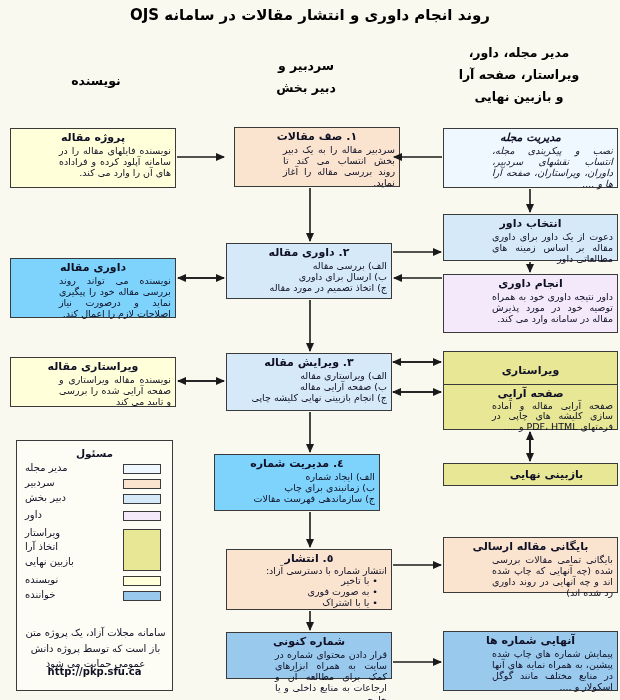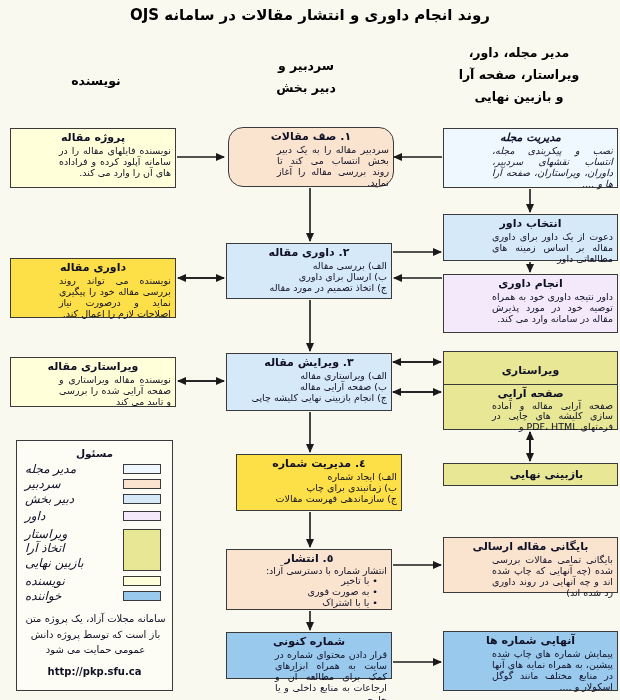--- a/index.html
+++ b/index.html
@@ -24,24 +24,24 @@
   }
   .box.vcenter{display:flex;align-items:center;justify-content:center;padding-top:0;}
   .bt{font-weight:bold;font-size:11px;line-height:1.25;text-align:center;}
   .bb{font-size:9.5px;line-height:1.18;padding:0 4px;}
   .just{text-align:justify;text-align-last:right;padding-left:48px;}
   .list{white-space:pre-line;text-align:right;}
   .legend{
     position:absolute;border:1.5px solid #3A3A3A;box-sizing:border-box;
     background:#FDFDF6;z-index:2;
   }
-  .lg-label{position:absolute;left:8px;width:92px;font-size:12px;text-align:left;direction:rtl;font-style:italic;}
+  .lg-label{position:absolute;left:8px;width:92px;font-size:10px;text-align:left;direction:rtl;}
   .lg-sw{position:absolute;left:106px;width:38px;height:10px;border:1px solid #3A3A3A;box-sizing:border-box;}
   .lg-head{position:absolute;width:100%;text-align:center;font-weight:bold;font-size:10.5px;}
-  .pkp-note{position:absolute;left:7px;width:143px;font-size:10px;line-height:1.55;text-align:center;}
+  .pkp-note{position:absolute;left:7px;width:143px;font-size:10px;line-height:1.55;text-align:center;margin-top:14px;}
   .pkp-url{position:absolute;left:0;width:100%;text-align:center;font-weight:bold;font-size:10px;direction:ltr;}
   svg.arrows{position:absolute;left:0;top:0;z-index:3;pointer-events:none;}
   line.arrow{stroke:#1A1A1A;stroke-width:1.6;}
 </style>
 </head>
 <body>
 
 <div class="stage">
 
   <div class="abs title">روند انجام داوری و انتشار مقالات در سامانه OJS</div>
@@ -81,46 +81,46 @@
       <line x1="310" y1="512" x2="310" y2="547" class="arrow" marker-end="url(#ah)"></line>
       <line x1="393" y1="565" x2="441" y2="565" class="arrow" marker-end="url(#ah)"></line>
       <line x1="310" y1="611" x2="310" y2="630" class="arrow" marker-end="url(#ah)"></line>
       <line x1="393" y1="662" x2="441" y2="662" class="arrow" marker-end="url(#ah)"></line>
     </svg>
 
   <div class="box" style="left: 10px; top: 128px; width: 166px; height: 60px; background-color: rgb(255, 255, 217);">
     <div class="bt">پروژه مقاله</div>
     <div class="bb just">نویسنده فایلهای مقاله را در سامانه آپلود کرده و فراداده های آن را وارد می کند.</div>
   </div>
-  <div class="box" style="left: 10px; top: 258px; width: 166px; height: 60px; background-color: #fde047;">
+  <div class="box" style="left: 10px; top: 258px; width: 166px; height: 60px; background-color: #7dd3fc;">
     <div class="bt">داوری مقاله</div>
     <div class="bb just">نویسنده می تواند روند بررسی مقاله خود را پیگیری نماید و درصورت نیاز اصلاحات لازم را اعمال کند.</div>
   </div>
   <div class="box" style="left: 10px; top: 357px; width: 166px; height: 50px; background-color: rgb(255, 255, 217);">
     <div class="bt">ویراستاری مقاله</div>
     <div class="bb just">نویسنده مقاله ویراستاری و صفحه آرایی شده را بررسی و تایید می کند</div>
   </div>
 
-  <div class="box" style="left: 228px; top: 127px; width: 166px; height: 60px; background-color: rgb(250, 228, 208); border-radius: 15px;">
+  <div class="box" style="left: 234px; top: 127px; width: 166px; height: 60px; background-color: rgb(250, 228, 208);">
     <div class="bt">١. صف مقالات</div>
     <div class="bb just">سردبیر مقاله را به یک دبیر بخش انتساب می کند تا روند بررسی مقاله را آغاز نماید.</div>
   </div>
   <div class="box" style="left: 226px; top: 243px; width: 166px; height: 56px; background-color: rgb(214, 233, 248);">
     <div class="bt">٢. داوری مقاله</div>
     <div class="bb list">الف) بررسی مقاله
 ب)  ارسال برای داوری
 ج)  اتخاذ تصمیم در مورد مقاله</div>
   </div>
   <div class="box" style="left: 226px; top: 353px; width: 166px; height: 58px; background-color: rgb(214, 233, 248);">
     <div class="bt">٣. ویرایش مقاله</div>
     <div class="bb list">الف) ویراستاری مقاله
 ب)  صفحه آرایی مقاله
 ج)  انجام بازبینی نهایی کلیشه چاپی</div>
   </div>
-  <div class="box" style="left: 236px; top: 454px; width: 166px; height: 57px; background-color: #fde047;">
+  <div class="box" style="left: 214px; top: 454px; width: 166px; height: 57px; background-color: #7dd3fc;">
     <div class="bt">٤. مدیریت شماره</div>
     <div class="bb list">الف) ایجاد شماره
 ب)  زمانبندی برای چاپ
 ج)  سازماندهی فهرست مقالات</div>
   </div>
   <div class="box" style="left: 226px; top: 549px; width: 166px; height: 61px; background-color: rgb(250, 228, 208);">
     <div class="bt">٥. انتشار</div>
     <div class="bb list" style="line-height:1.12;">انتشار شماره با دسترسی آزاد:
 &nbsp;&nbsp;&nbsp;•  با تاخیر
 &nbsp;&nbsp;&nbsp;•  به صورت فوری

